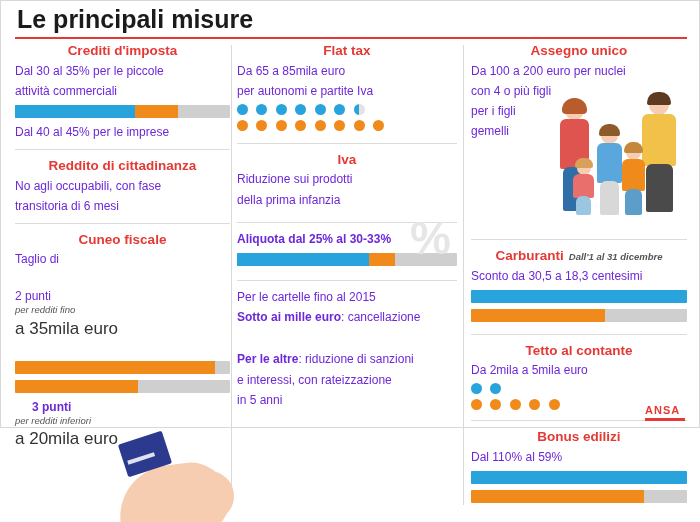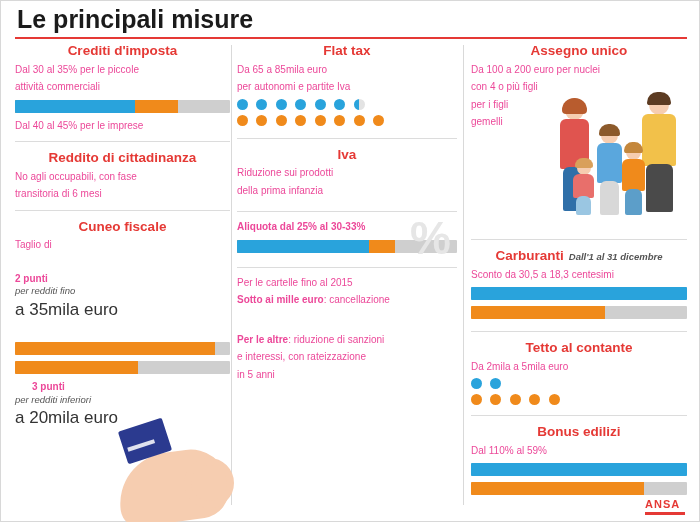--- a/index.html
+++ b/index.html
@@ -5,21 +5,21 @@
   html, body { margin:0; padding:0; }
   body {
     width:700px; height:522px;
     font-family:"Liberation Sans", sans-serif;
     background:#ffffff;
     color:#333;
     overflow:hidden;
   }
   .infographic {
     position:relative;
-    width:700px; height:522px;
+    width:700px; height:428px;
     box-sizing:border-box;
     border:1px solid #d8d8d8;
     background:#fff;
   }
   .title {
     position:absolute; left:16px; top:4px;
     font-size:25px; font-weight:bold; color:#1b1b1b;
     letter-spacing:0px;
   }
   .rule {
@@ -35,21 +35,21 @@
 
   .hd {
     color:#e53935; font-weight:bold; font-size:13.5px;
     margin:0 0 4px 0; line-height:1.15;text-align:center;
   }
   .hd .sub {
     color:#555; font-weight:bold; font-style:italic; font-size:9.5px;
     margin-left:5px;
   }
   .tx {
-    font-size:10px; line-height:1.35; color:#ec4899; margin:0 0 4px 0;
+    font-size:12px; line-height:1.35; color:#6d28d9; margin:0 0 4px 0;
   }
   .tx b { font-weight:bold; }
   .sep {
     height:1px; background:#dcdcdc; margin:9px 0 8px 0;
   }
   .bar {
     position:relative; height:13px; background:#cfcfcf; margin:6px 0 6px 0;
     border-radius:1px; overflow:hidden;
   }
   .bar .fill { position:absolute; left:0; top:0; height:100%; }
@@ -139,21 +139,21 @@
       <div class="hd">Reddito di cittadinanza</div>
       <div class="tx">No agli occupabili, con fase</div>
       <div class="tx">transitoria di 6 mesi</div>
     </div>
 
     <div class="sep"></div>
 
     <div style="position:relative;">
       <div class="hd">Cuneo fiscale</div>
       <div class="tx">Taglio di</div>
-      <div class="tx" style="font-weight:bold;margin-bottom:0;margin-top:20px;">2 punti</div>
+      <div class="tx" style="font-weight:normal;margin-bottom:0;margin-top:20px;">2 punti</div>
       <div class="ital">per redditi fino</div>
       <div class="big" style="margin-top:4px;">a 35mila euro</div>
 
       <div class="illus-cuneo">
         <div class="hand"></div>
         <div class="thumb"></div>
         <div class="card"></div>
 
       </div>
 

